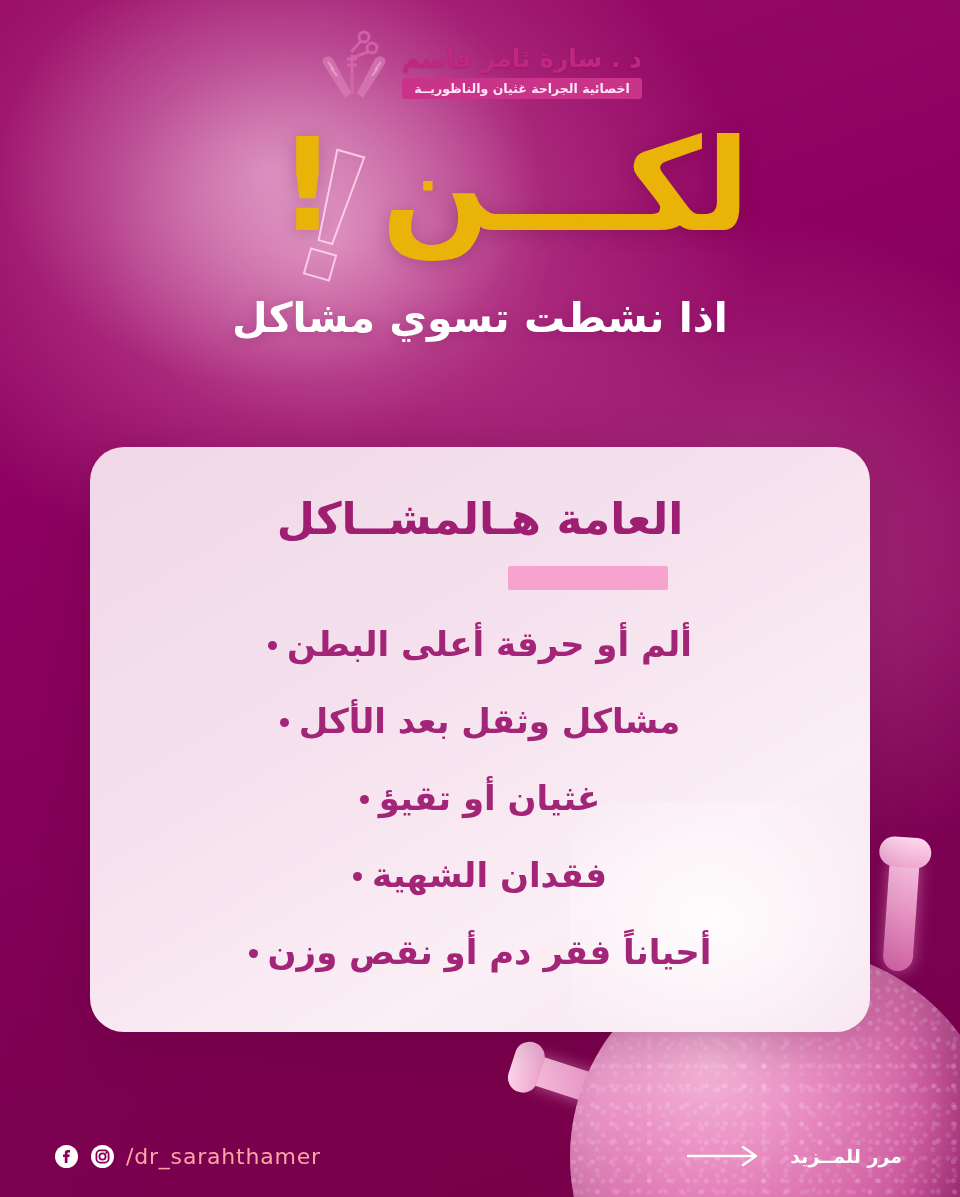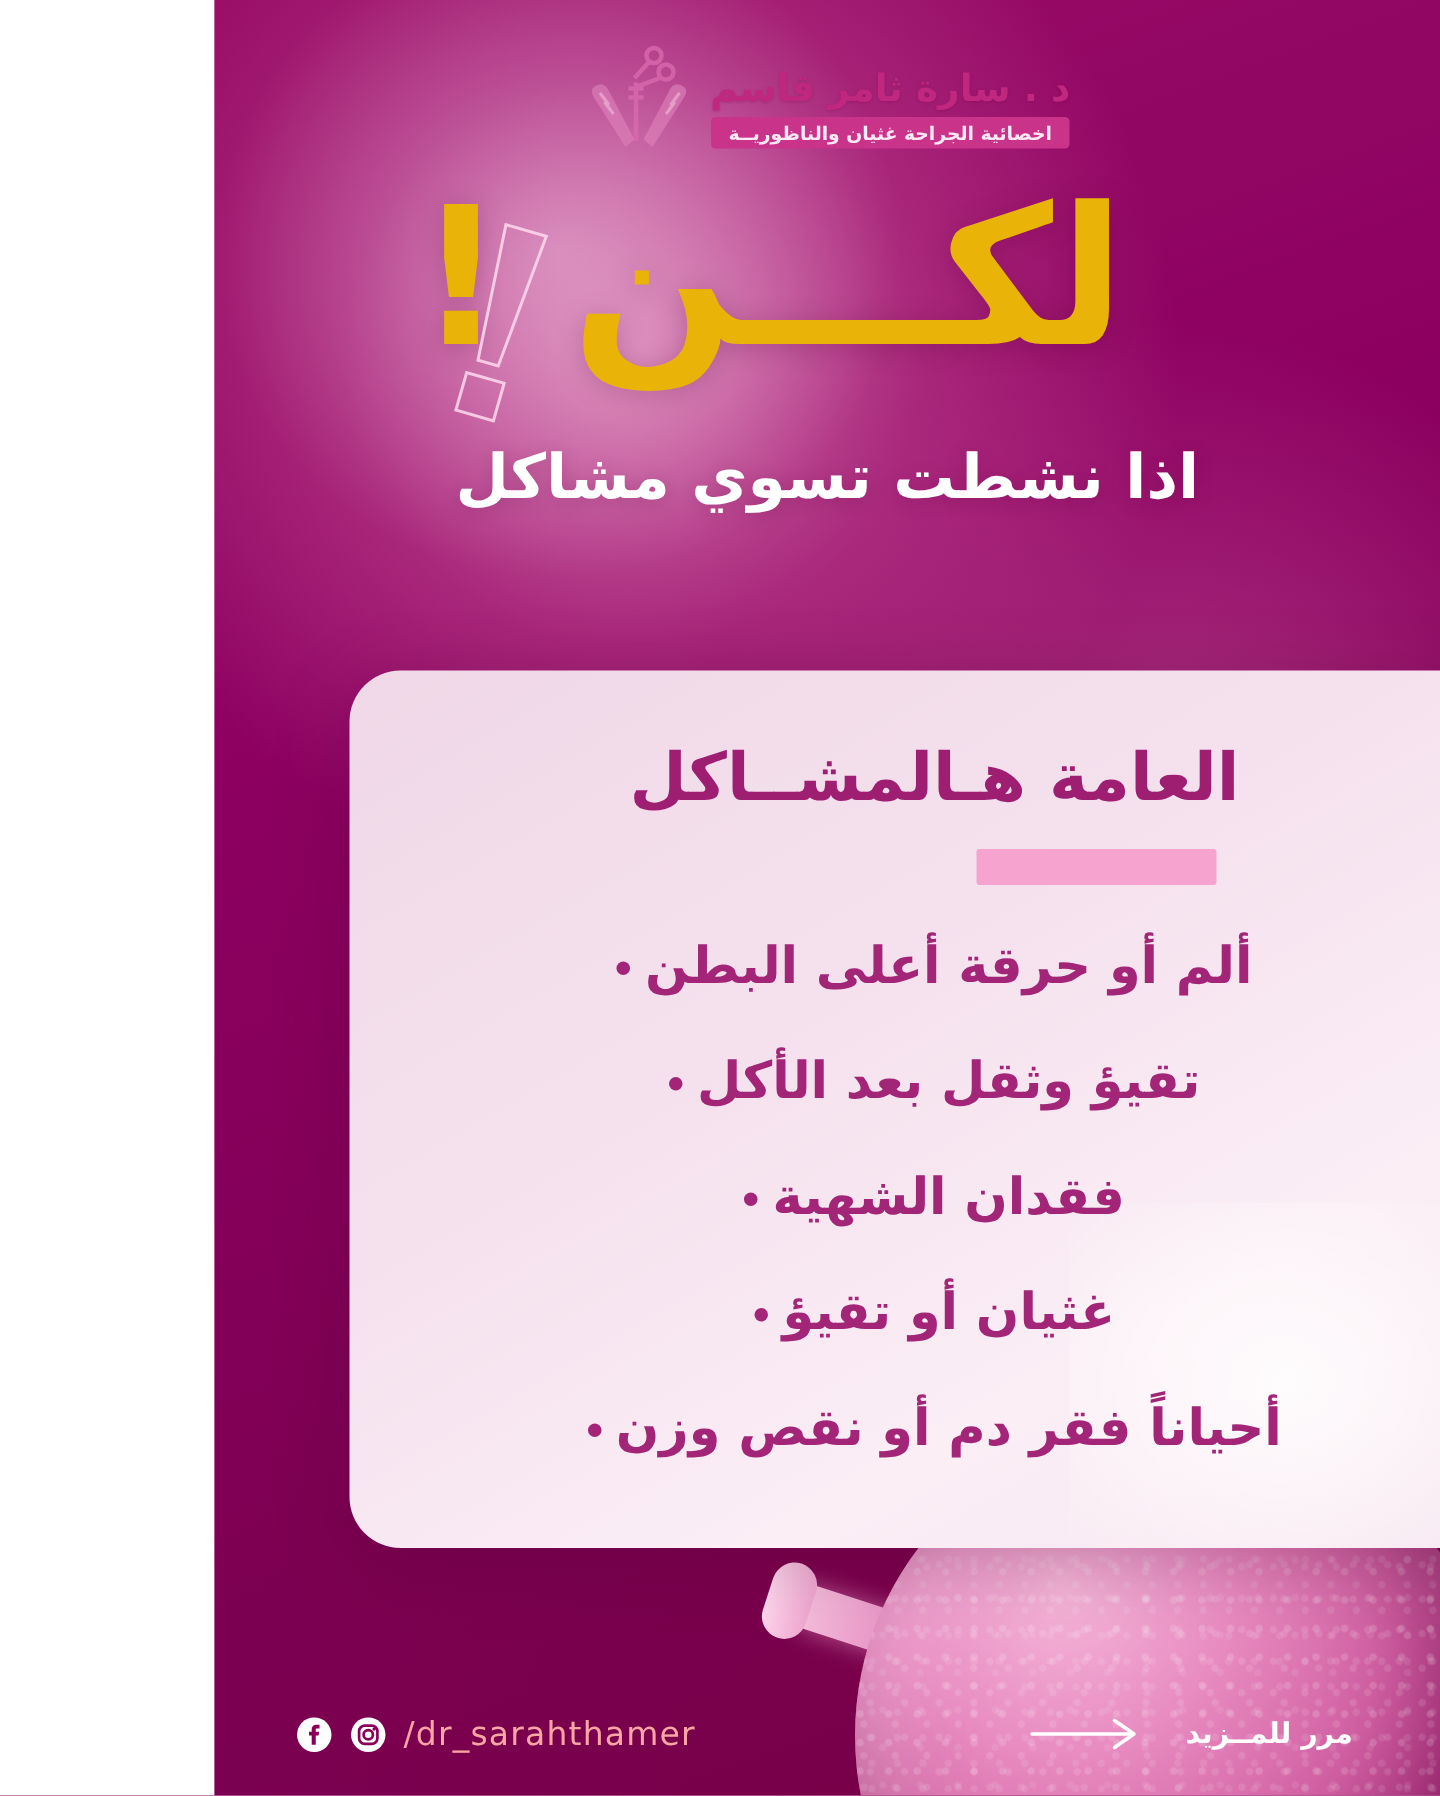--- a/index.html
+++ b/index.html
@@ -6,21 +6,21 @@
   * { margin:0; padding:0; box-sizing:border-box; }
 
   html, body {
     width:960px; height:1197px;
     font-family:"DejaVu Sans", sans-serif;
     overflow:hidden;
   }
 
   .poster{
     position:relative;
-    width:817px; height:1197px;
+    width:960px; height:1197px;
     background:#8a0058;
     overflow:hidden;
   }
 
   
   .bg-base{
     position:absolute; inset:0;
     background:
       radial-gradient(ellipse 62% 42% at 34% 20%,  rgba(214,120,176,0.95) 0%, rgba(190,70,145,0.55) 38%, rgba(140,10,90,0.0) 72%),
       radial-gradient(ellipse 55% 40% at 78% 46%,  rgba(205,95,165,0.55) 0%, rgba(150,15,95,0.0) 70%),
@@ -302,29 +302,29 @@
     <div class="card-title-row">
       <div class="card-title">العامة هـالمشــاكل</div>
     </div>
     <div class="bullets">
       <div class="bullet">
         <span class="bullet-dot"></span>
         <span>ألم أو حرقة أعلى البطن</span>
       </div>
       <div class="bullet">
         <span class="bullet-dot"></span>
-        <span>تقيؤ وثقل بعد الأكل</span>
+        <span>مشاكل وثقل بعد الأكل</span>
+      </div>
+      <div class="bullet">
+        <span class="bullet-dot"></span>
+        <span>غثيان أو تقيؤ</span>
       </div>
       <div class="bullet">
         <span class="bullet-dot"></span>
         <span>فقدان الشهية</span>
-      </div>
-      <div class="bullet">
-        <span class="bullet-dot"></span>
-        <span>غثيان أو تقيؤ</span>
       </div>
       <div class="bullet">
         <span class="bullet-dot"></span>
         <span>أحياناً فقر دم أو نقص وزن</span>
       </div>
     </div>
   </div>
 
   <div class="title-hl"></div>
 

